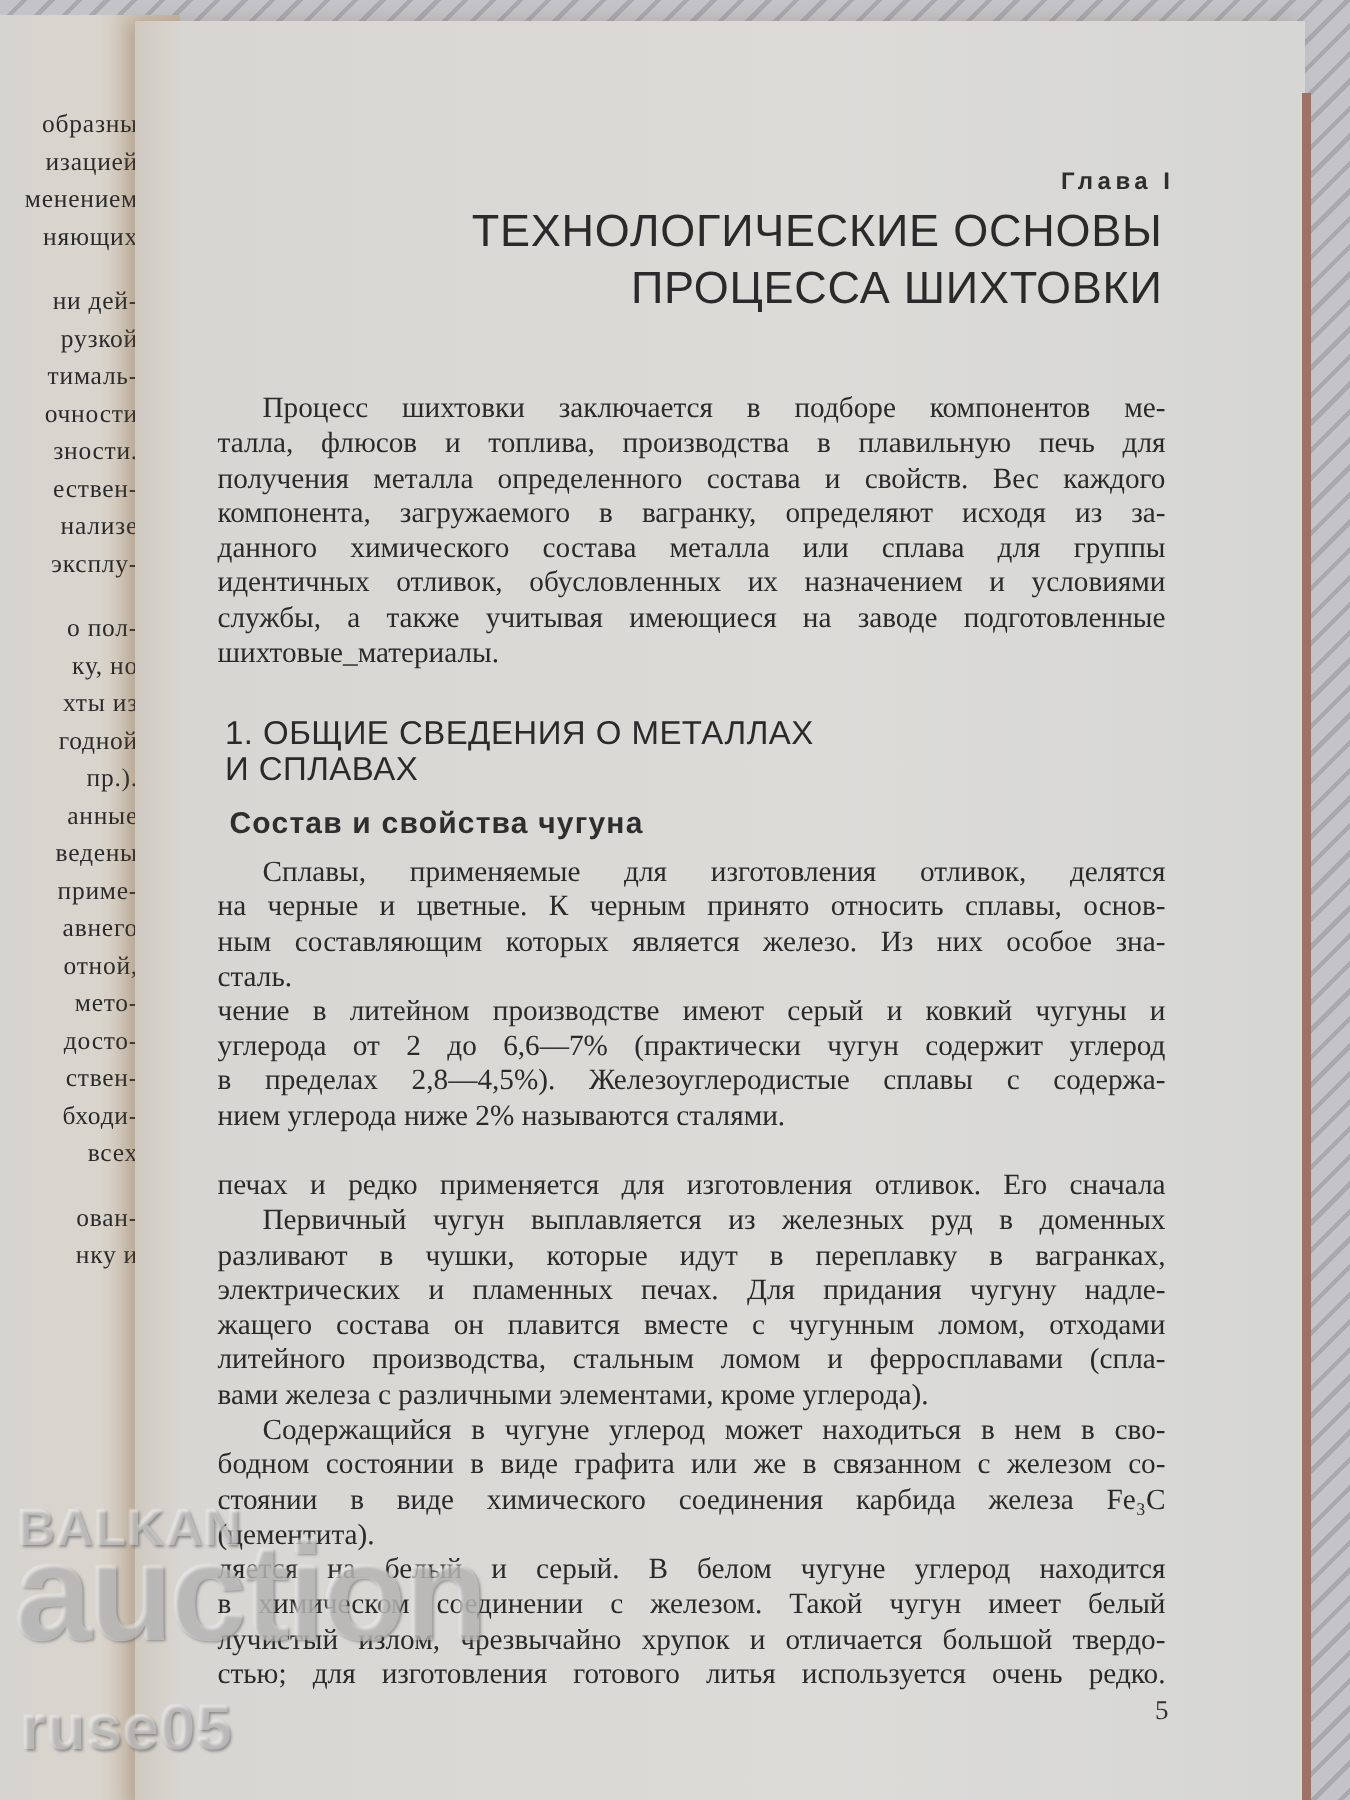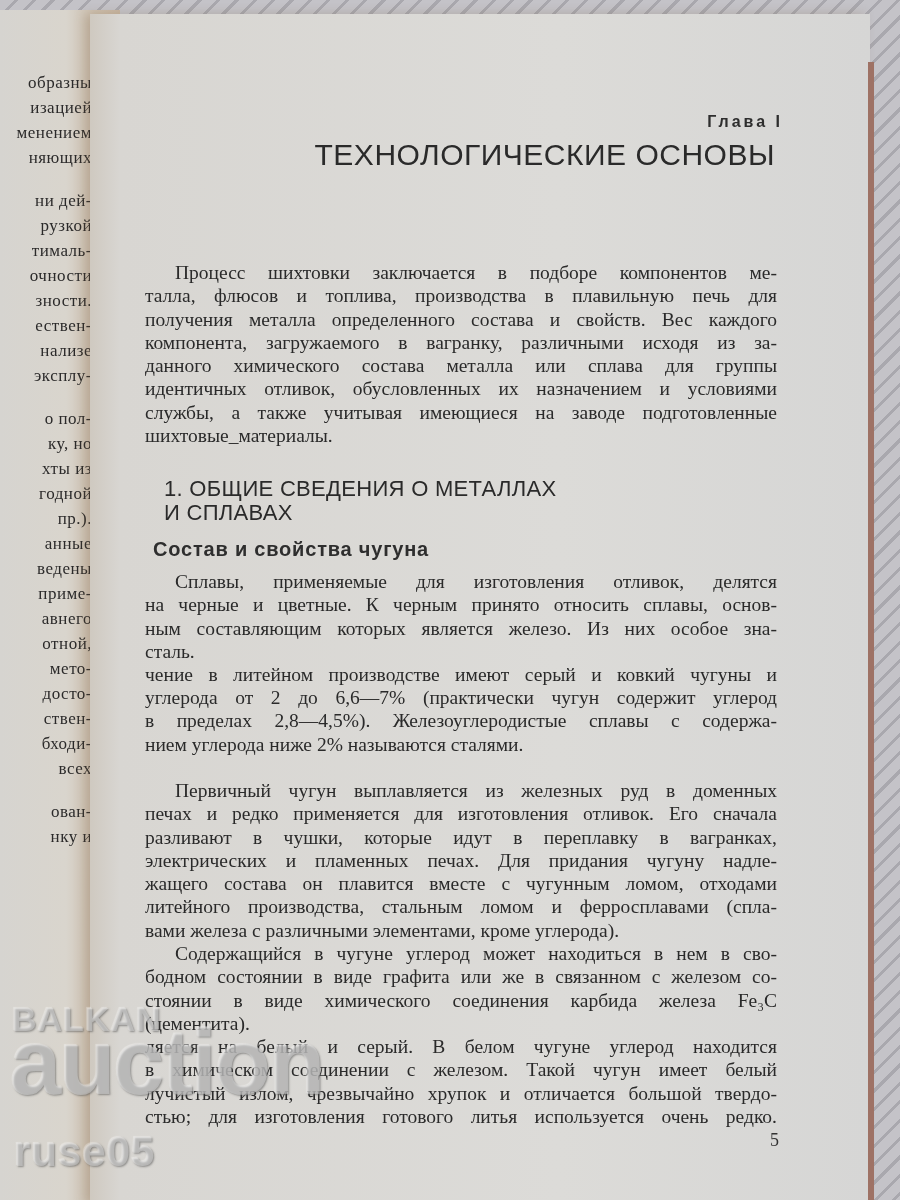--- a/index.html
+++ b/index.html
@@ -44,21 +44,21 @@
       color: #2a2a2a; letter-spacing: 0.5px; width: 600px;
     }
     .para {
       position: absolute; left: 0; width: 632px;
       font-size: 19.5px; line-height: 23.3px; text-align: justify; color: #2a2a2a;
     }
     .para .line { display: block; white-space: nowrap; text-align-last: justify; }
     .para .line.last { text-align-last: left; }
     .para .line.indent { padding-left: 30px; }
     .section-title {
-      position: absolute; left: 19px; top: 477px;
+      position: absolute; left: 5px; top: 477px;
       font-family: "Liberation Sans", sans-serif; font-size: 22px; line-height: 24px;
       color: #2a2a2a; letter-spacing: 0.3px;
     }
     .subsection-title {
       position: absolute; left: 8px; top: 538px;
       font-family: "Liberation Sans", sans-serif; font-size: 20px; color: #2e2e2e;
       letter-spacing: 0.8px; font-weight: bold;
     }
     .page-number {
       position: absolute; left: 770px; top: 1130px; font-size: 18px; color: #333;
@@ -82,27 +82,28 @@
   <div class="left-lines" id="left-lines"><div>образны</div><div>изацией</div><div>менением</div><div>няющих</div><div class="gap"></div><div>ни дей-</div><div>рузкой</div><div>тималь-</div><div>очности</div><div>зности.</div><div>ествен-</div><div>нализе</div><div>эксплу-</div><div class="gap"></div><div>о пол-</div><div>ку, но</div><div>хты из</div><div>годной</div><div>пр.).</div><div>анные</div><div>ведены</div><div>приме-</div><div>авнего</div><div>отной,</div><div>мето-</div><div>досто-</div><div>ствен-</div><div>бходи-</div><div>всех</div><div class="gap"></div><div>ован-</div><div>нку и</div></div>
 </div>
 
 <div class="right-page"></div>
 <div class="page-edge"></div>
 
 <div class="content">
   <div class="chapter-label">Глава I</div>
   <div class="chapter-title">
     <div>ТЕХНОЛОГИЧЕСКИЕ ОСНОВЫ</div>
+    <div>ПРОЦЕССА ШИХТОВКИ</div>
   </div>
 
   <div class="para" style="top:261px;">
     <span class="line indent">Процесс шихтовки заключается в подборе компонентов ме-</span>
     <span class="line">талла, флюсов и топлива, производства в плавильную печь для</span>
     <span class="line">получения металла определенного состава и свойств. Вес каждого</span>
-    <span class="line">компонента, загружаемого в вагранку, различными исходя из за-</span>
+    <span class="line">компонента, загружаемого в вагранку, определяют исходя из за-</span>
     <span class="line">данного химического состава металла или сплава для группы</span>
     <span class="line">идентичных отливок, обусловленных их назначением и условиями</span>
     <span class="line">службы, а также учитывая имеющиеся на заводе подготовленные</span>
     <span class="line last">шихтовые_материалы.</span>
   </div>
 
   <div class="section-title">
     <div>1. ОБЩИЕ СВЕДЕНИЯ О МЕТАЛЛАХ</div>
     <div>И СПЛАВАХ</div>
   </div>
@@ -117,22 +118,22 @@
     <span class="line">чение в литейном производстве имеют серый и ковкий чугуны и</span>
   </div>
 
   <div class="para" style="top:686px;">
     <span class="line">углерода от 2 до 6,6—7% (практически чугун содержит углерод</span>
     <span class="line">в пределах 2,8—4,5%). Железоуглеродистые сплавы с содержа-</span>
     <span class="line last">нием углерода ниже 2% называются сталями.</span>
   </div>
 
   <div class="para" style="top:779px;">
+    <span class="line">печах и редко применяется для изготовления отливок. Его сначала</span>
     <span class="line indent">Первичный чугун выплавляется из железных руд в доменных</span>
-    <span class="line">печах и редко применяется для изготовления отливок. Его сначала</span>
     <span class="line">разливают в чушки, которые идут в переплавку в вагранках,</span>
     <span class="line">электрических и пламенных печах. Для придания чугуну надле-</span>
     <span class="line">жащего состава он плавится вместе с чугунным ломом, отходами</span>
     <span class="line">литейного производства, стальным ломом и ферросплавами (спла-</span>
     <span class="line last">вами железа с различными элементами, кроме углерода).</span>
   </div>
 
   <div class="para" style="top:942px;">
     <span class="line indent">Содержащийся в чугуне углерод может находиться в нем в сво-</span>
     <span class="line">бодном состоянии в виде графита или же в связанном с железом со-</span>

